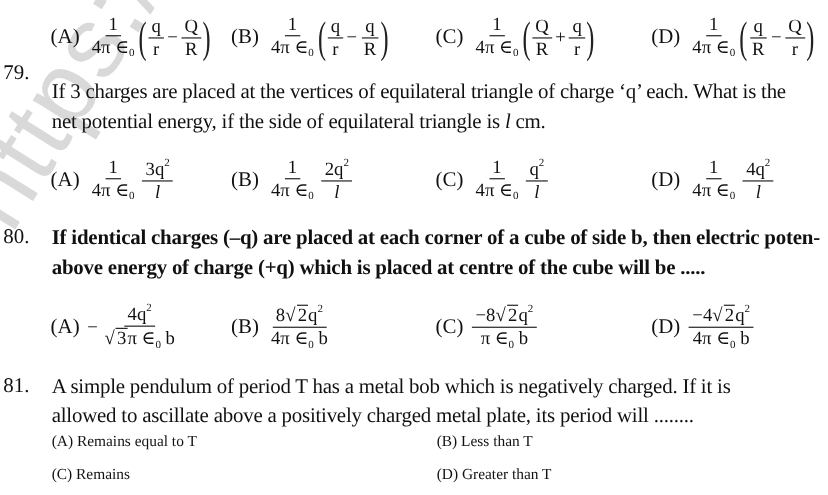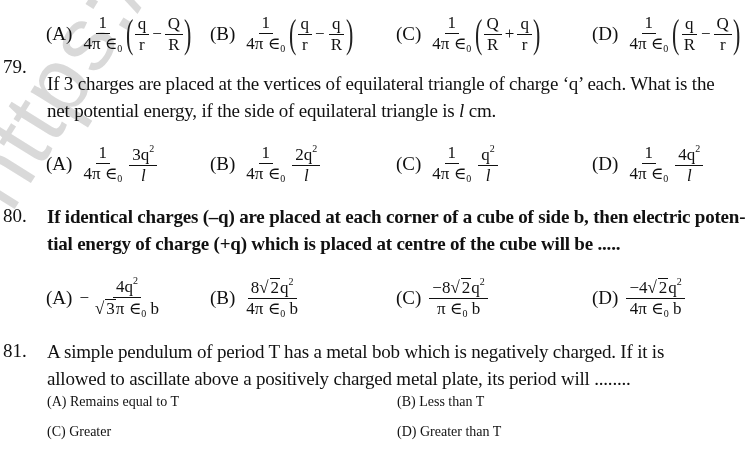--- a/index.html
+++ b/index.html
@@ -246,21 +246,21 @@
       <span class="frac">
         <span class="num"><span>4q</span><sup>2</sup></span>
         <span class="den ital">l</span>
       </span>
     </div>
   </div>
 
   <div class="q-num" style="top:205px;">80.</div>
   <div class="q-text" style="top:203px;font-weight:bold;">
     <div>If identical charges (–q) are placed at each corner of a cube of side b, then electric poten-</div>
-    <div>tial energy of charge (+q) which is placed at centre of the cube will be .....</div>
+    <div>above energy of charge (+q) which is placed at centre of the cube will be .....</div>
   </div>
 
   <div class="opt-row" style="top:274px;">
 
     <div class="opt" style="left:46px;">
       <span class="lbl">(A)</span>
       <span class="op">−</span>
       <span class="frac">
         <span class="num"><span>4q</span><sup>2</sup></span>
         <span class="den">√<span class="sqrt">3</span><span>π ∈</span><sub>0</sub><span> b</span></span>
@@ -301,20 +301,20 @@
   <div class="plain-opt" style="left:47px; top:394px;">
     <span>(A)</span>
     <span>Remains equal to T</span>
   </div>
   <div class="plain-opt" style="left:397px; top:394px;">
     <span>(B)</span>
     <span>Less than T</span>
   </div>
   <div class="plain-opt" style="left:47px; top:424px;">
     <span>(C)</span>
-    <span>Greater</span>
+    <span>Remains</span>
   </div>
   <div class="plain-opt" style="left:397px; top:424px;">
     <span>(D)</span>
     <span>Greater than T</span>
   </div>
 
 </div>
 
 </body></html>

